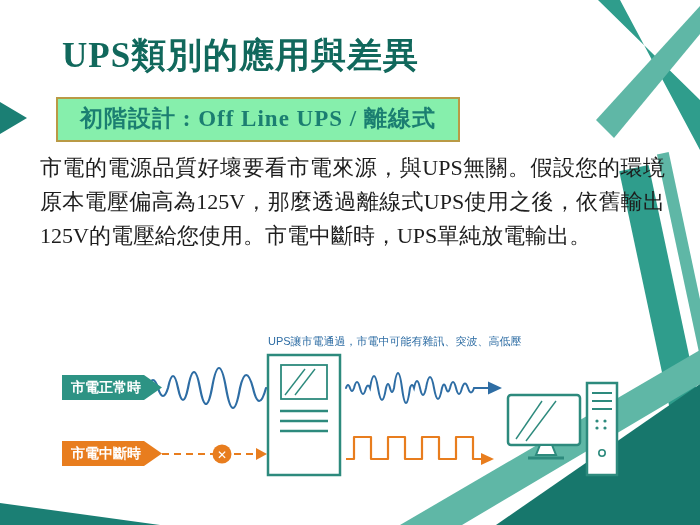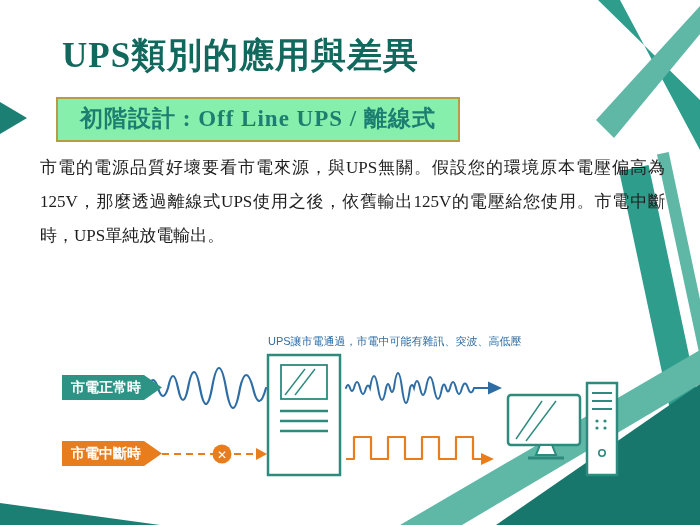--- a/index.html
+++ b/index.html
@@ -22,21 +22,21 @@
     border-top:16px solid transparent; border-bottom:16px solid transparent;
     border-left:27px solid #1b7f74;
   }
   .subtitle-box {
     position:absolute; left:56px; top:97px; background:#86efac;
     border:2px solid #b99a45; padding:4px 22px 6px;
     font-size:23px; font-weight:bold; color:#1b7e71; letter-spacing:1px;
   }
   .paragraph {
     position:absolute; left:40px; top:151px; width:625px;
-    font-size:17px; line-height:34px; color:#1d1d1d; text-align:justify;
+    font-size:22px; line-height:34px; color:#1d1d1d; text-align:justify;
   }
 
   .diagram { position:absolute; left:0; top:280px; width:700px; height:210px;margin-top:47px; }
   .diagram svg.flow { position:absolute; left:0; top:0; }
   .caption {
     position:absolute; font-family:"Liberation Sans","DejaVu Sans",sans-serif;
     font-size:11px; white-space:nowrap;
   }
   .caption-top  { left:268px; top:7px;  color:#2e6da4; }
   .caption-bottom { left:260px; top:160px; color:#e87d1e; }

